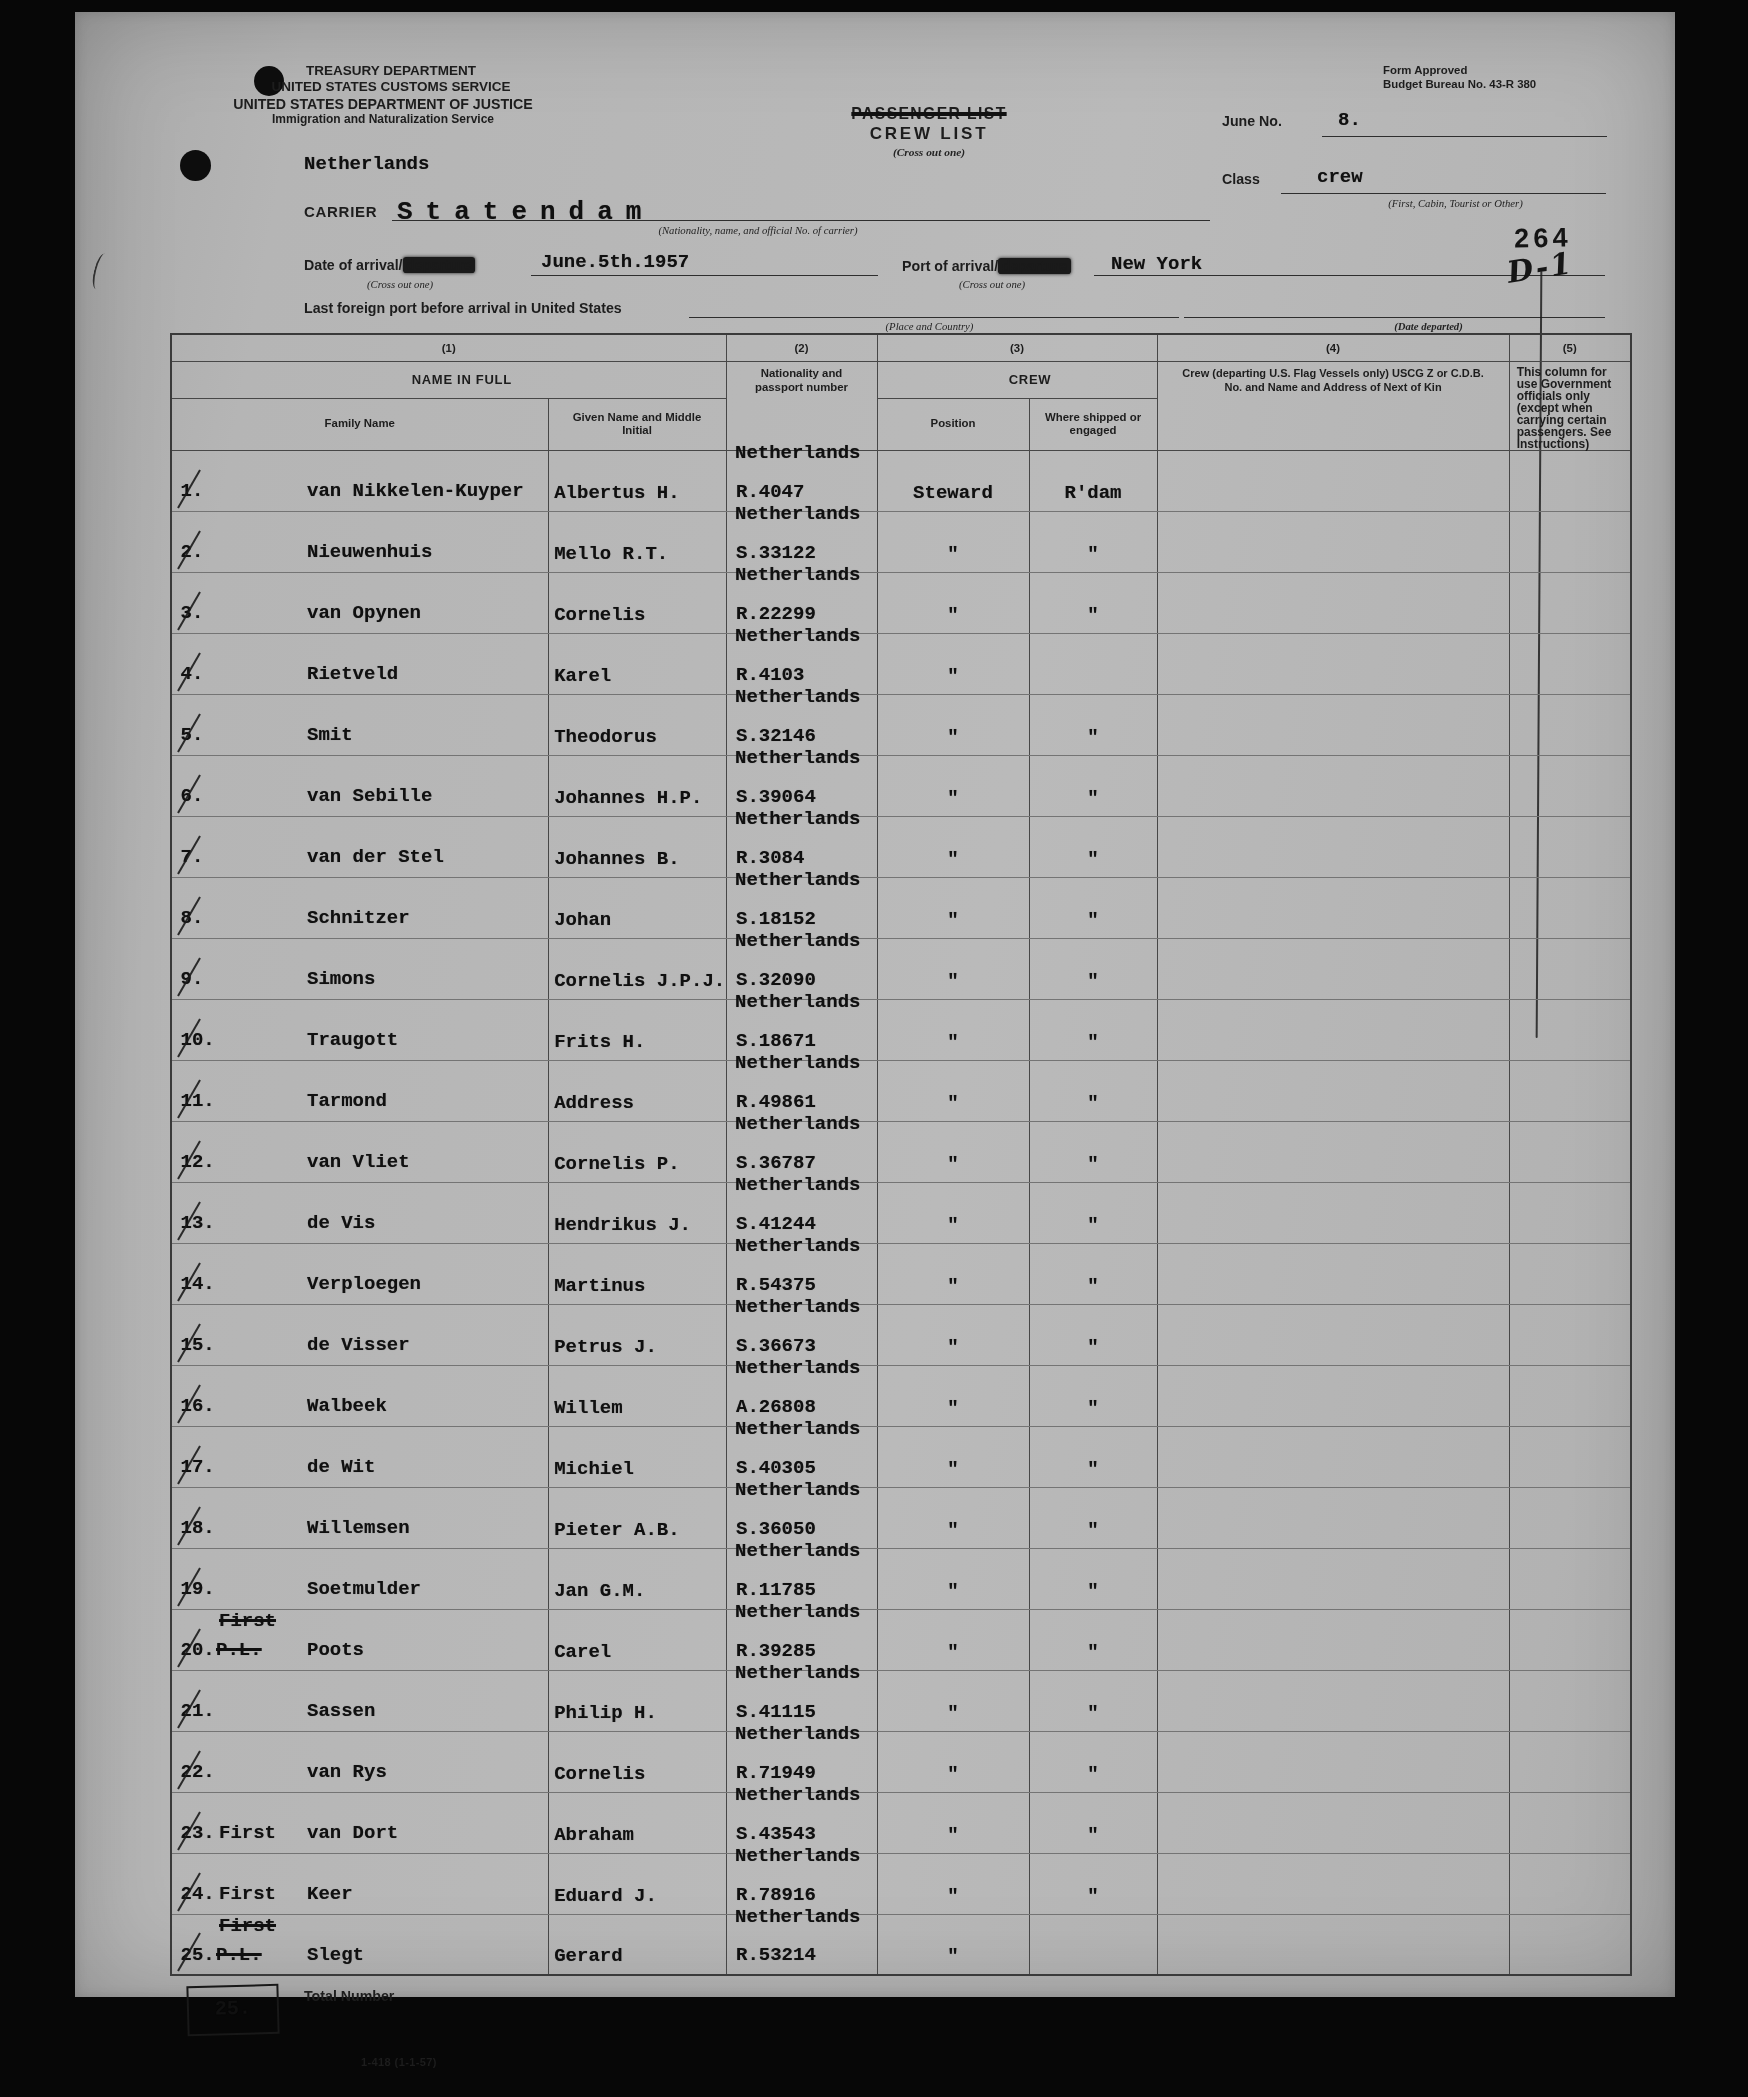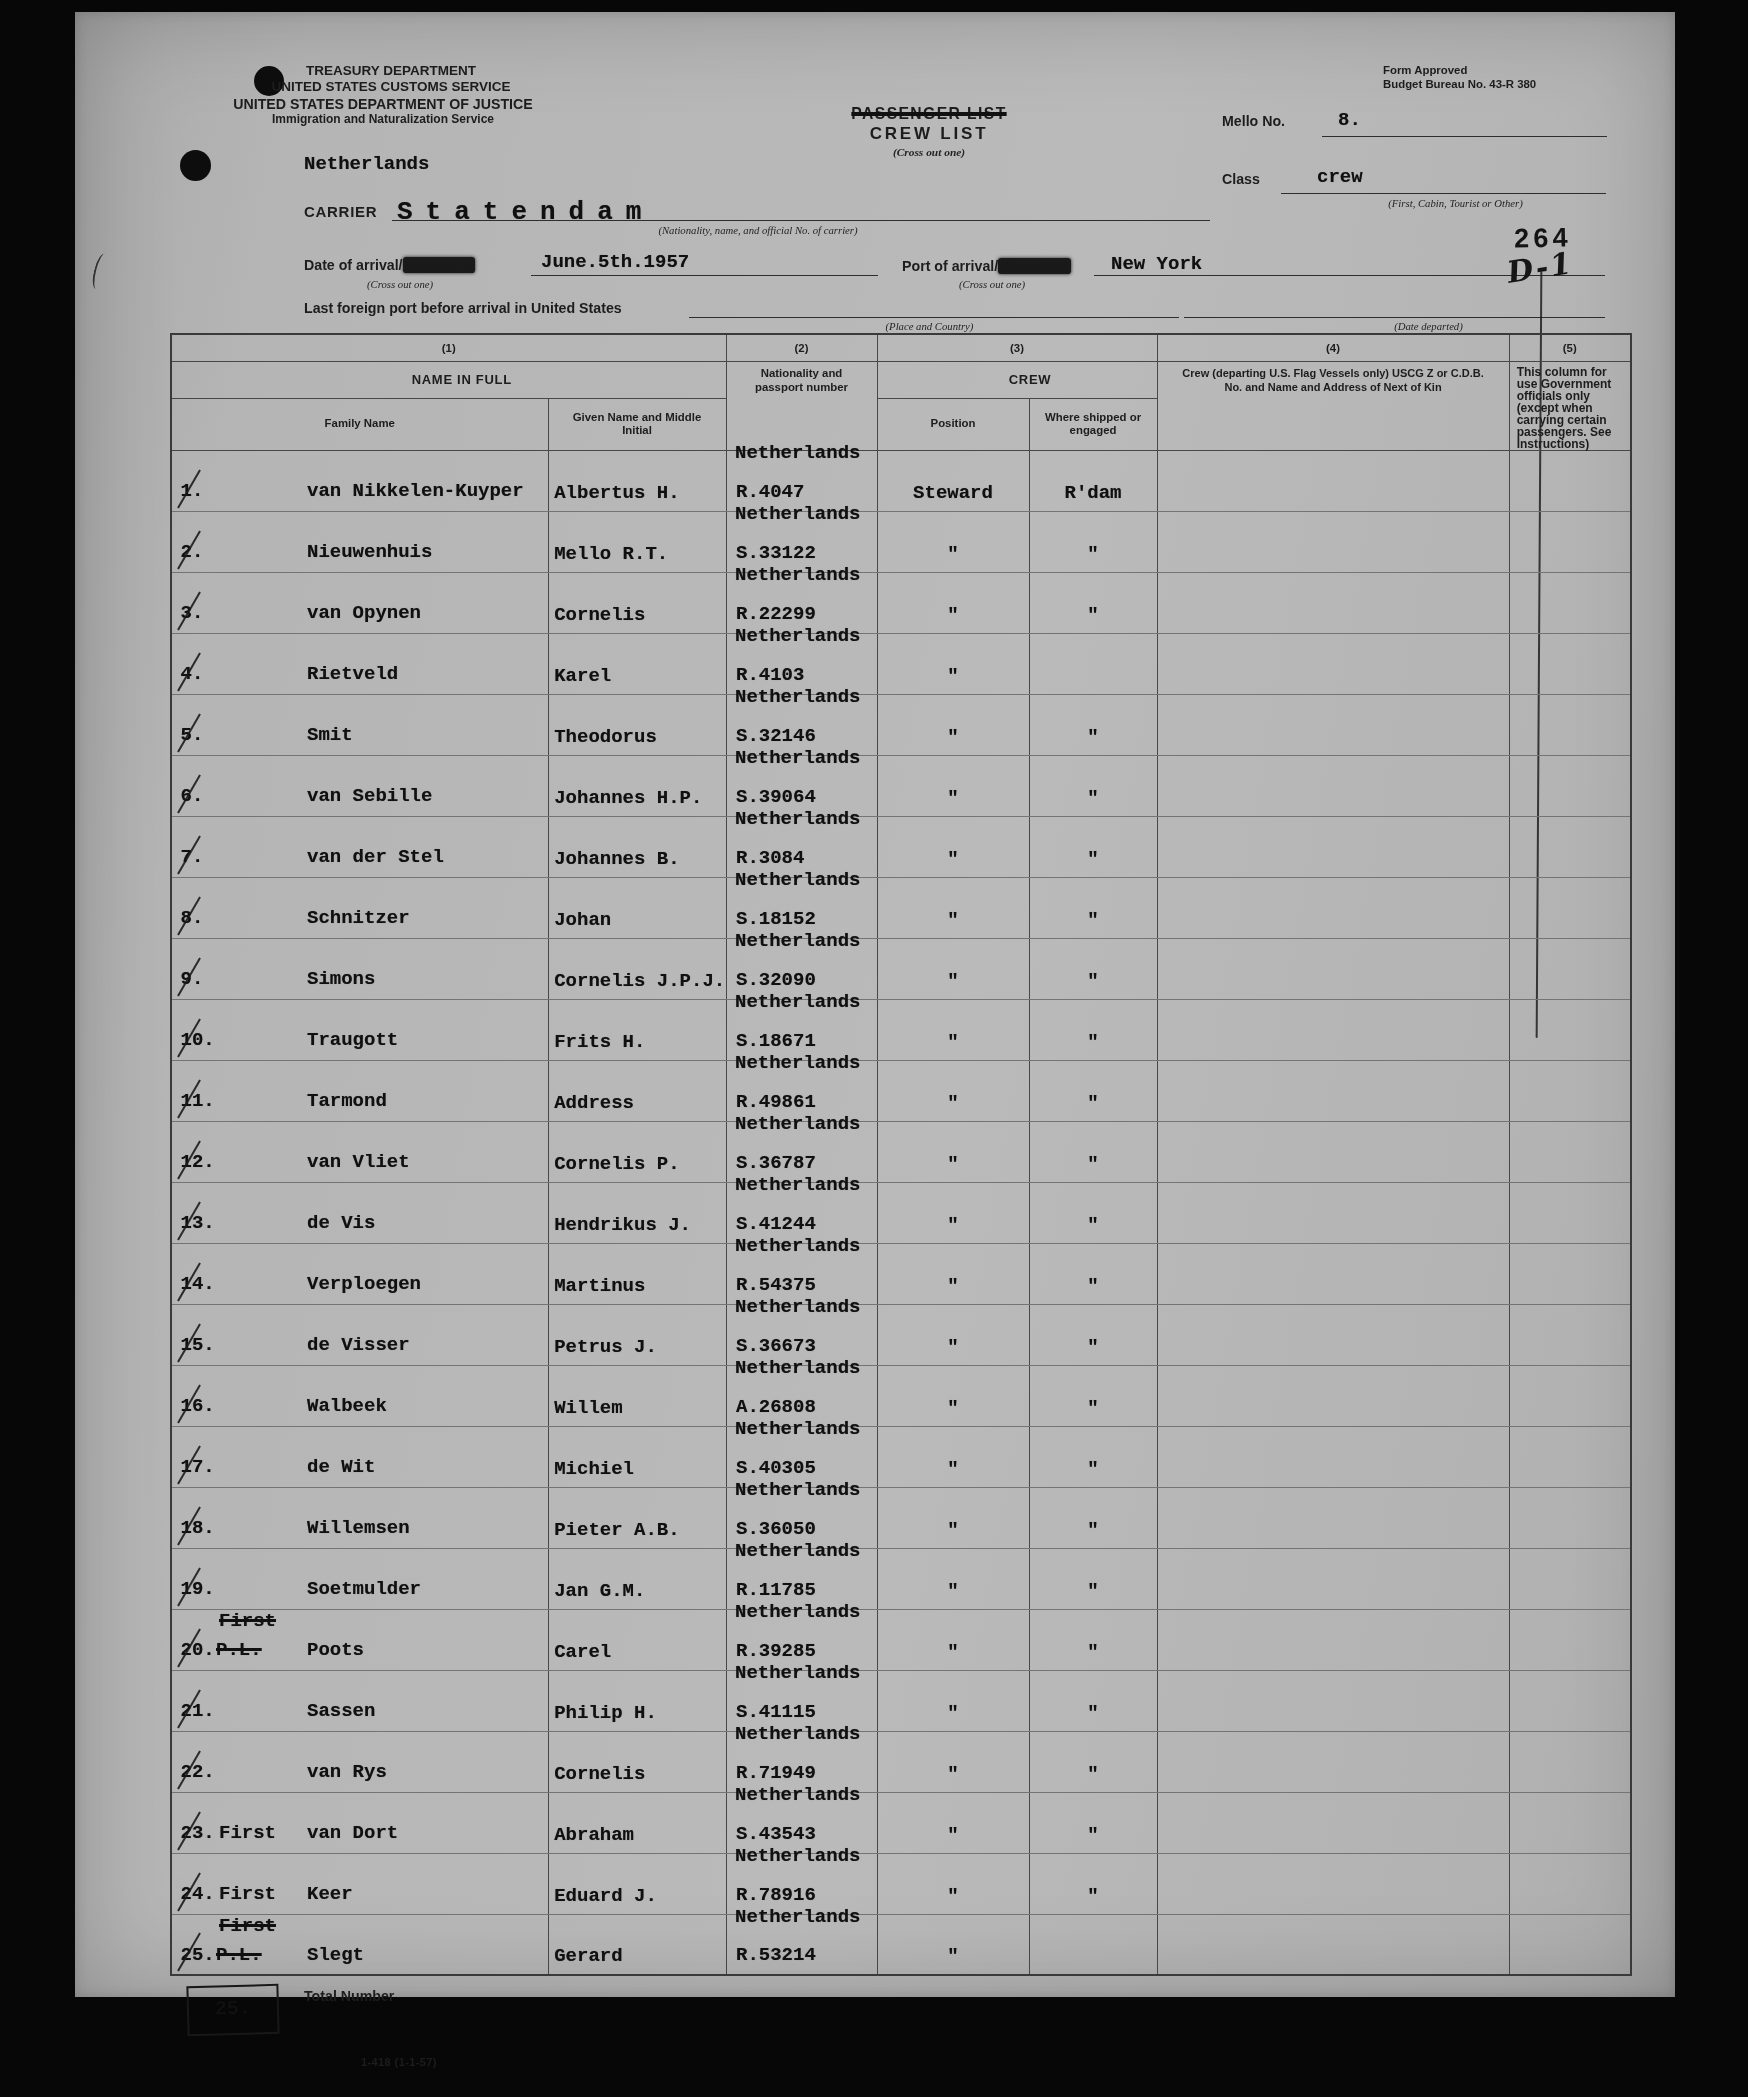--- a/index.html
+++ b/index.html
@@ -64,21 +64,21 @@
   .date-note  { left:292px; top:266px; font-size:10.7px; }
   .port-label { left:827px; top:246px; font-size:14.2px; }
   .port-value { left:1036px; top:241px; font-size:19px; }
   .port-rule  { left:1019px; top:263px; width:511px; }
   .port-note  { left:884px; top:266px; font-size:10.7px; }
 
   .lastport-label { left:229px; top:288px; font-size:14.2px; }
   .lastport-rule1 { left:614px; top:305px; width:490px; }
   .lastport-note1 { left:712px; top:308px; width:285px; text-align:center; font-size:10.7px; }
   .lastport-rule2 { left:1109px; top:305px; width:421px; }
-  .lastport-note2 { left:1268px; top:308px; width:171px; text-align:center; font-size:10.7px; }
+  .lastport-note2 { left:1268px; top:308px; width:171px; text-align:center; font-size:10.7px;font-weight:bold; }
 
   .official-mark { left:1432px; top:238px; font-family:"DejaVu Serif",serif; font-style:italic; font-weight:700; font-size:30px; color:#161616; transform:rotate(-9deg); letter-spacing:2.1px; }
   .pen-stroke { left:1463px; top:259px; width:2.1px; height:767px; background:#1f1f1f; opacity:.85; transform:rotate(.35deg); border-radius:1.4px; }
   .margin-mark { left:18.5px; top:241px; width:11.4px; height:37px; border-left:2.8px solid #161616; border-radius:50% 0 0 50%; transform:rotate(14deg); opacity:.8; }
 
   
   table.crew { position:absolute; left:95px; top:321px; width:1460px; border-collapse:collapse; table-layout:fixed; border:2.1px solid #3a3a3a; }
   table.crew th { border:1.4px solid #474747; font-family:"Liberation Sans",sans-serif; font-weight:700; color:#1d1d1d; }
   .hr-num { height:27px; }
   .hr-num th { font-size:11.4px; text-align:center; }
@@ -137,21 +137,21 @@
     <div>Form Approved</div>
     <div>Budget Bureau No. 43-R 380</div>
   </div>
 
   <div class="abs title-block plabel">
     <div class="struck-title">PASSENGER LIST</div>
     <div class="crew-title">CREW LIST</div>
     <div class="title-note note">(Cross out one)</div>
   </div>
 
-  <div class="abs sheet-label plabel">Mello No.</div>
+  <div class="abs sheet-label plabel">June No.</div>
   <div class="abs sheet-value typed">8.</div>
   <div class="rule sheet-rule"></div>
 
   <div class="abs country-typed typed">Netherlands</div>
 
   <div class="abs class-label plabel">Class</div>
   <div class="abs class-value typed">crew</div>
   <div class="rule class-rule"></div>
   <div class="abs class-note note">(First, Cabin, Tourist or Other)</div>
 

